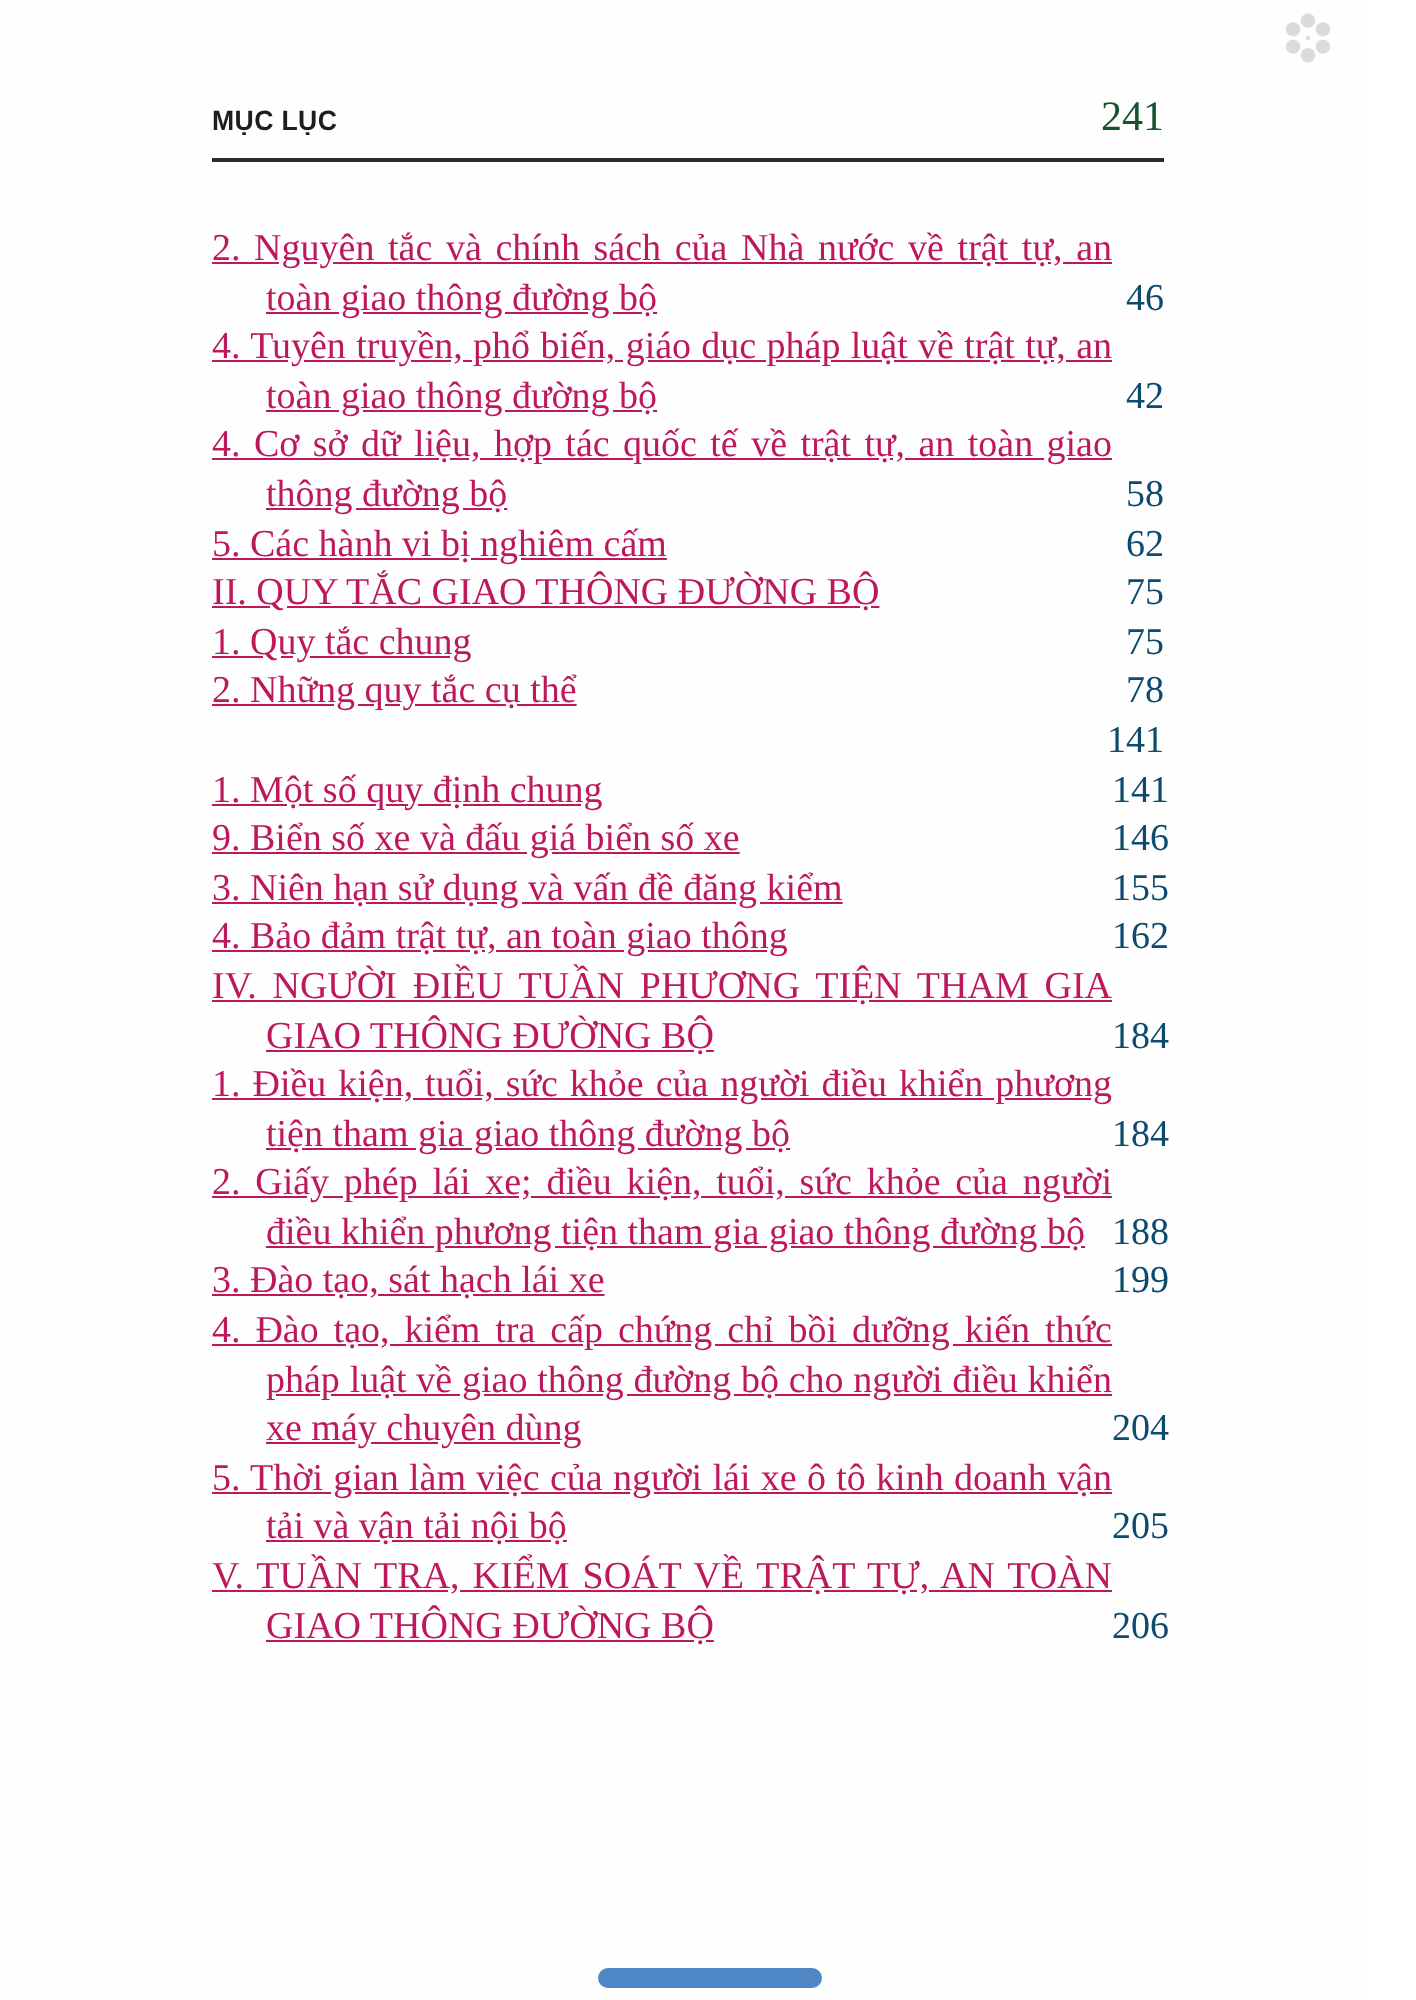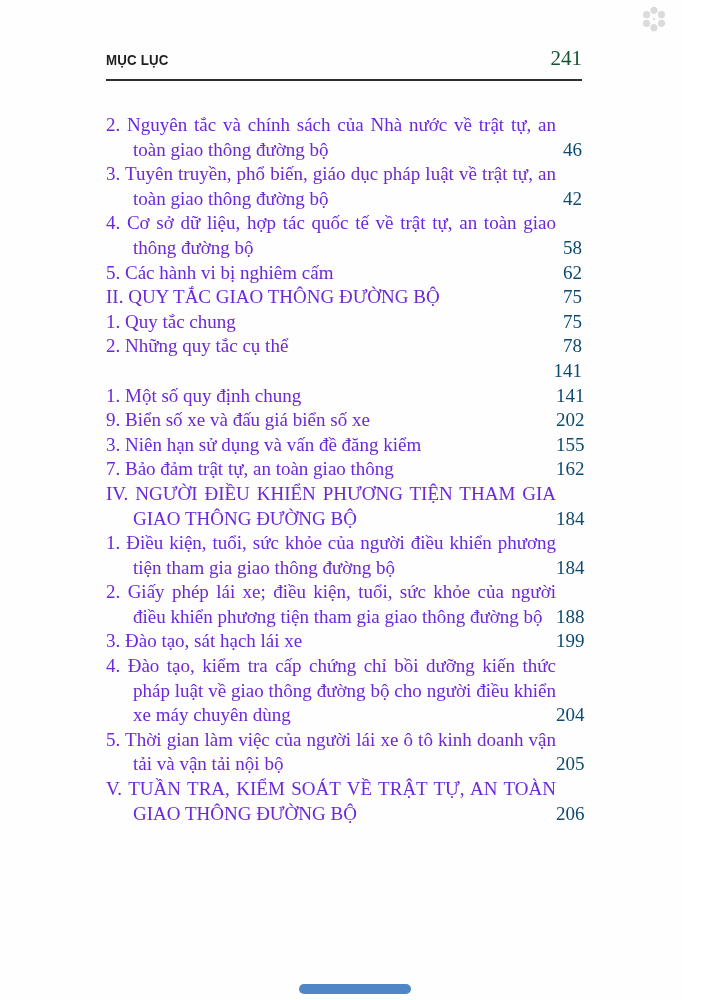--- a/index.html
+++ b/index.html
@@ -55,21 +55,22 @@
     align-items: flex-end;
   }
   .toc-text {
     width: 450px;
     flex: 0 0 450px;
     font-size: 19px;
     line-height: 24.6px;
     text-align: justify;
     padding-left: 27px;
     text-indent: -27px;
-    color: #6d28d9;
+    color: #be185d;
+    text-decoration: underline;
   }
   .toc-page {
     flex: 1 1 auto;
     text-align: right;
     font-size: 19px;
     line-height: 24.6px;
     color: #0c4a6e;
   }
   .scroll-indicator {
     position: absolute;
@@ -105,21 +106,21 @@
     <span class="header-title">MỤC LỤC</span>
     <span class="header-pagenum">241</span>
   </div>
 
   <div class="toc">
     <div class="toc-entry">
       <div class="toc-text">2. Nguyên tắc và chính sách của Nhà nước về trật tự, an toàn giao thông đường bộ</div>
       <div class="toc-page">46</div>
     </div>
     <div class="toc-entry">
-      <div class="toc-text">3. Tuyên truyền, phổ biến, giáo dục pháp luật về trật tự, an toàn giao thông đường bộ</div>
+      <div class="toc-text">4. Tuyên truyền, phổ biến, giáo dục pháp luật về trật tự, an toàn giao thông đường bộ</div>
       <div class="toc-page">42</div>
     </div>
     <div class="toc-entry">
       <div class="toc-text">4. Cơ sở dữ liệu, hợp tác quốc tế về trật tự, an toàn giao thông đường bộ</div>
       <div class="toc-page">58</div>
     </div>
     <div class="toc-entry">
       <div class="toc-text">5. Các hành vi bị nghiêm cấm</div>
       <div class="toc-page">62</div>
     </div>
@@ -137,32 +138,32 @@
     </div>
     <div class="toc-entry">
       <div class="toc-page">141</div>
     </div>
     <div class="toc-entry">
       <div class="toc-text">1. Một số quy định chung</div>
       <div class="toc-page">141</div>
     </div>
     <div class="toc-entry">
       <div class="toc-text">9. Biển số xe và đấu giá biển số xe</div>
-      <div class="toc-page">202</div>
+      <div class="toc-page">146</div>
     </div>
     <div class="toc-entry">
       <div class="toc-text">3. Niên hạn sử dụng và vấn đề đăng kiểm</div>
       <div class="toc-page">155</div>
     </div>
     <div class="toc-entry">
-      <div class="toc-text">7. Bảo đảm trật tự, an toàn giao thông</div>
+      <div class="toc-text">4. Bảo đảm trật tự, an toàn giao thông</div>
       <div class="toc-page">162</div>
     </div>
     <div class="toc-entry">
-      <div class="toc-text">IV. NGƯỜI ĐIỀU KHIỂN PHƯƠNG TIỆN THAM GIA GIAO THÔNG ĐƯỜNG BỘ</div>
+      <div class="toc-text">IV. NGƯỜI ĐIỀU TUẦN PHƯƠNG TIỆN THAM GIA GIAO THÔNG ĐƯỜNG BỘ</div>
       <div class="toc-page">184</div>
     </div>
     <div class="toc-entry">
       <div class="toc-text">1. Điều kiện, tuổi, sức khỏe của người điều khiển phương tiện tham gia giao thông đường bộ</div>
       <div class="toc-page">184</div>
     </div>
     <div class="toc-entry">
       <div class="toc-text">2. Giấy phép lái xe; điều kiện, tuổi, sức khỏe của người điều khiển phương tiện tham gia giao thông đường bộ</div>
       <div class="toc-page">188</div>
     </div>

